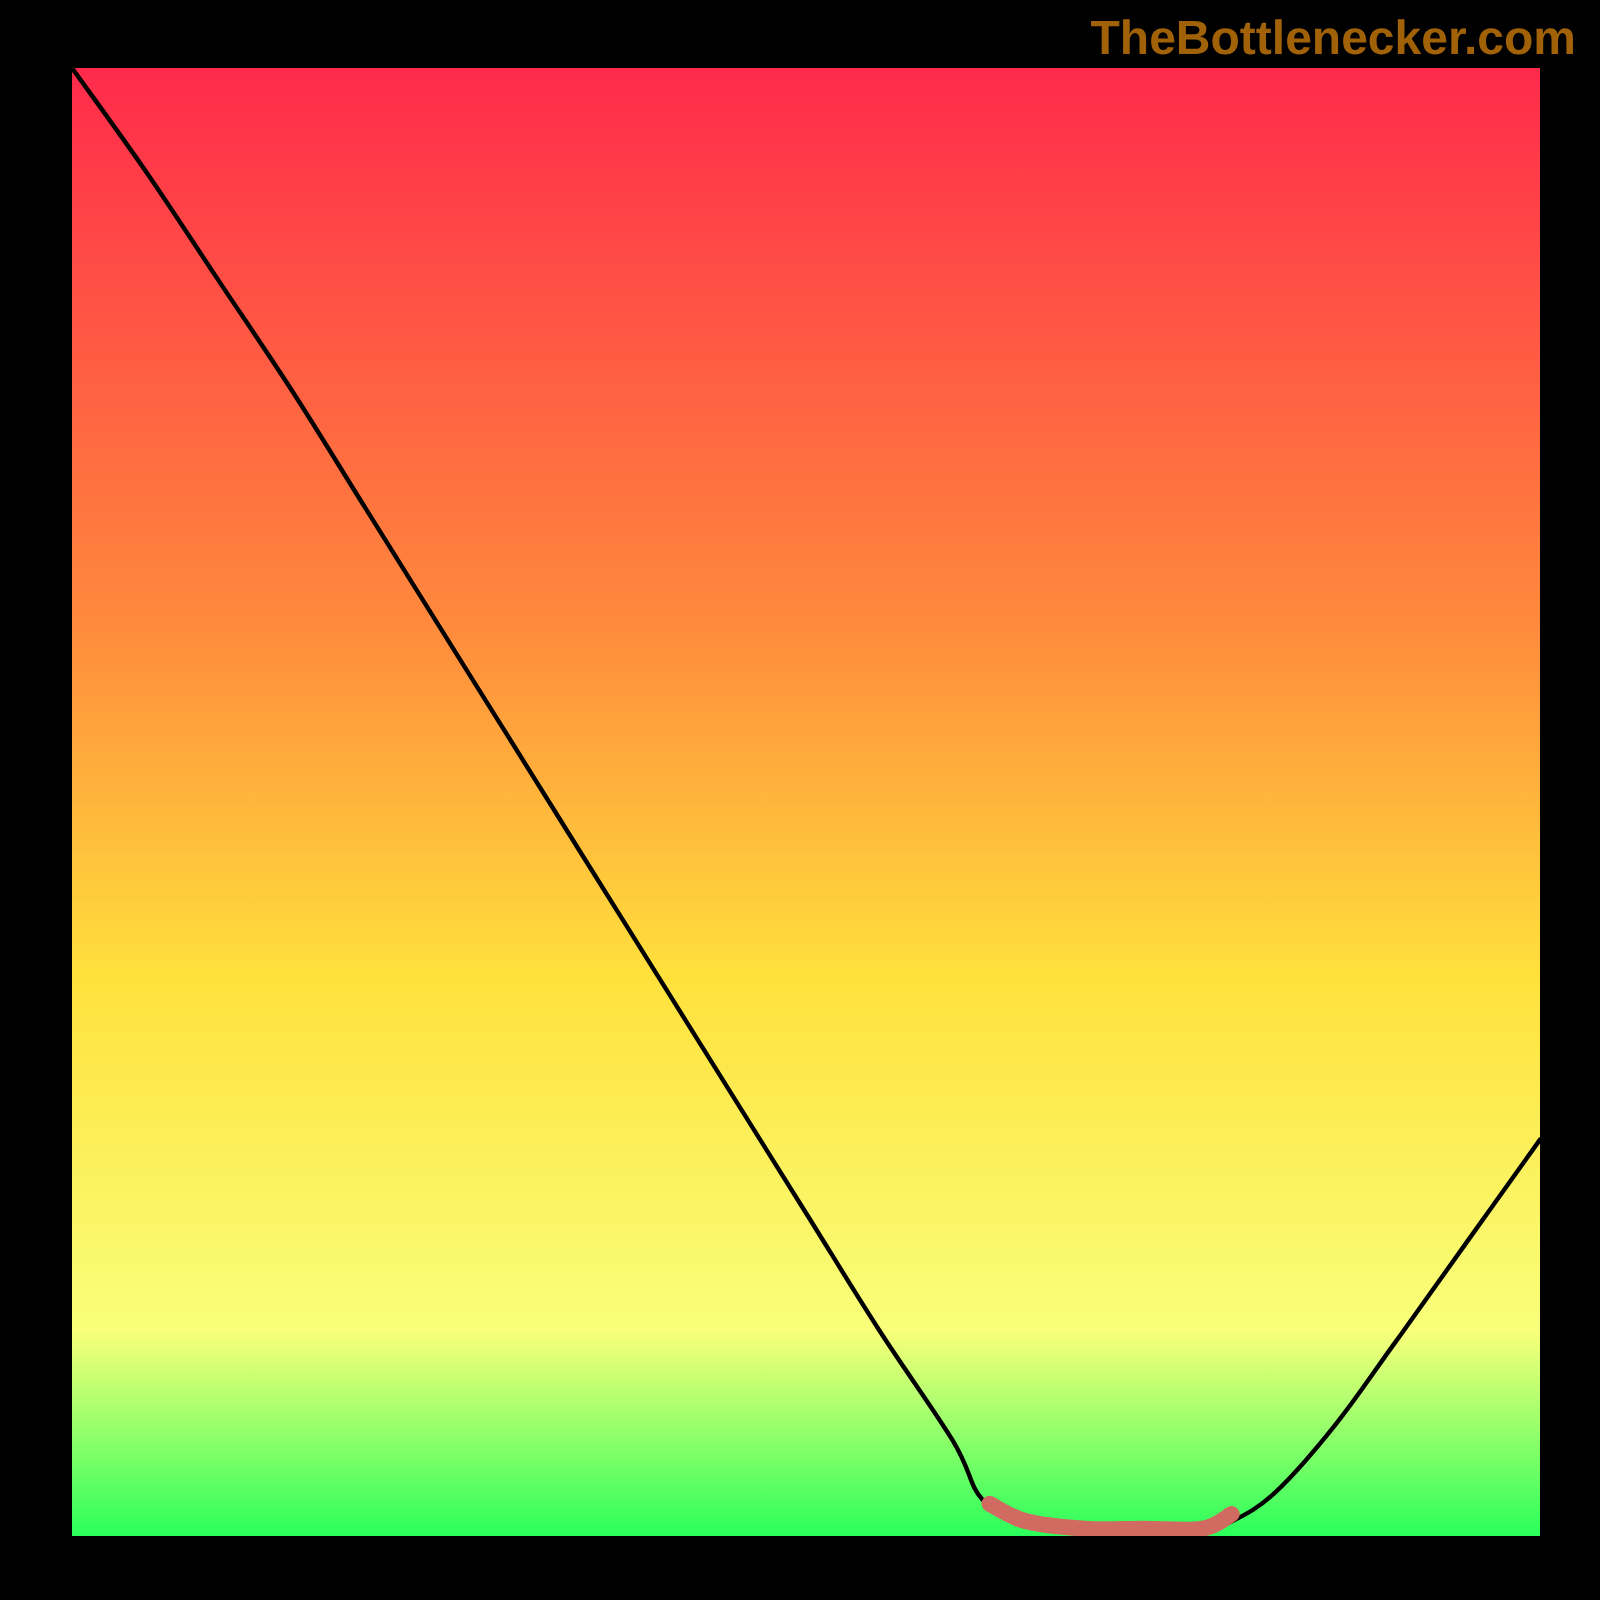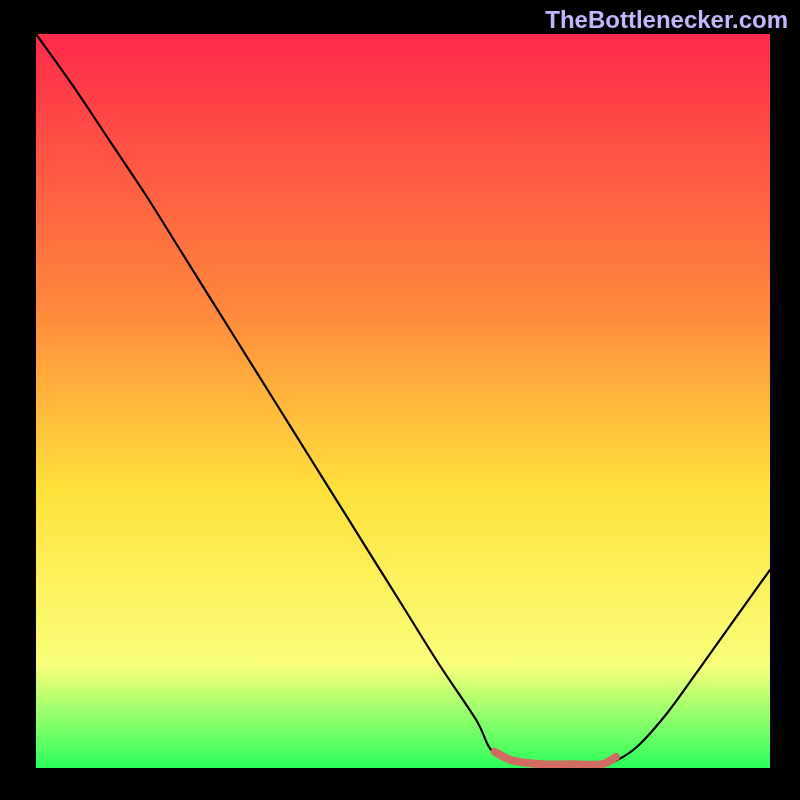--- a/index.html
+++ b/index.html
@@ -10,21 +10,21 @@
     height: 800px;
     background: #000;
   }
   .watermark {
     position: absolute;
     top: 6px;
     right: 12px;
     font-family: Arial, sans-serif;
     font-size: 24px;
     font-weight: bold;
-    color: #c4b5fd;
+    color: #a16207;
     z-index: 10;
   }
   .plot-area {
     position: absolute;
     left: 36px;
     top: 34px;
     width: 734px;
     height: 734px;
     overflow: hidden;
   }

